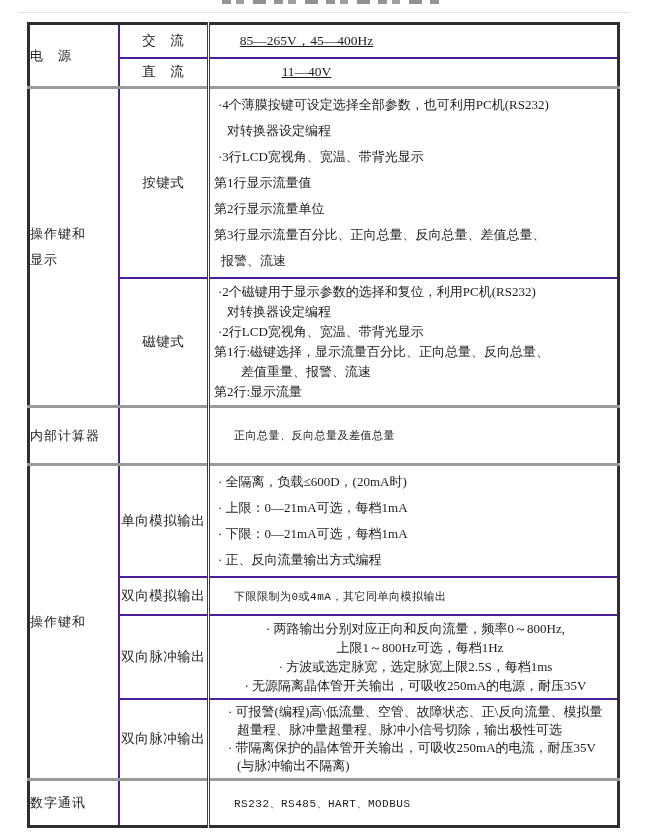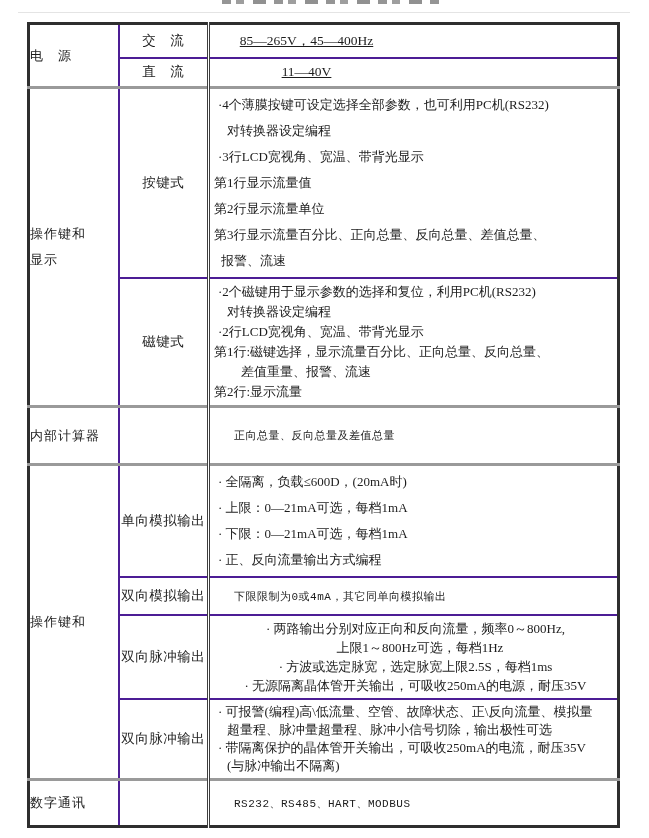--- a/index.html
+++ b/index.html
@@ -38,21 +38,21 @@
     white-space:pre-line;line-height:26px;
   }
   td.k{text-align:center;font-size:13.5px;letter-spacing:.5px;}
   td.c{border-left:3px double #3f3f3f;font-size:13px;padding:3px 4px;}
   td.c.center{text-align:center;padding-right:218px;font-size:13.5px;text-decoration:underline;}
   td.c.pad{padding-left:24px;font-size:11px;letter-spacing:.5px;font-family:Liberation Mono, monospace;}
   .ln{white-space:nowrap;}
   .lh26 .ln{line-height:26px;}
   .lh20 .ln{line-height:20px;}
   .lh19 .ln{line-height:19px;text-align:center;}
-  .lh18 .ln{line-height:18px;}
+  .lh18 .ln{line-height:18px;margin-left:10px;}
   .ib{padding-left:4px;}
   .i1{padding-left:13px;}
   .ih{padding-left:7px;}
   .i2{padding-left:27px;}
 </style>
 </head>
 <body>
 
 <div class="title-fragment"></div>
 <div class="faint-rule"></div>

